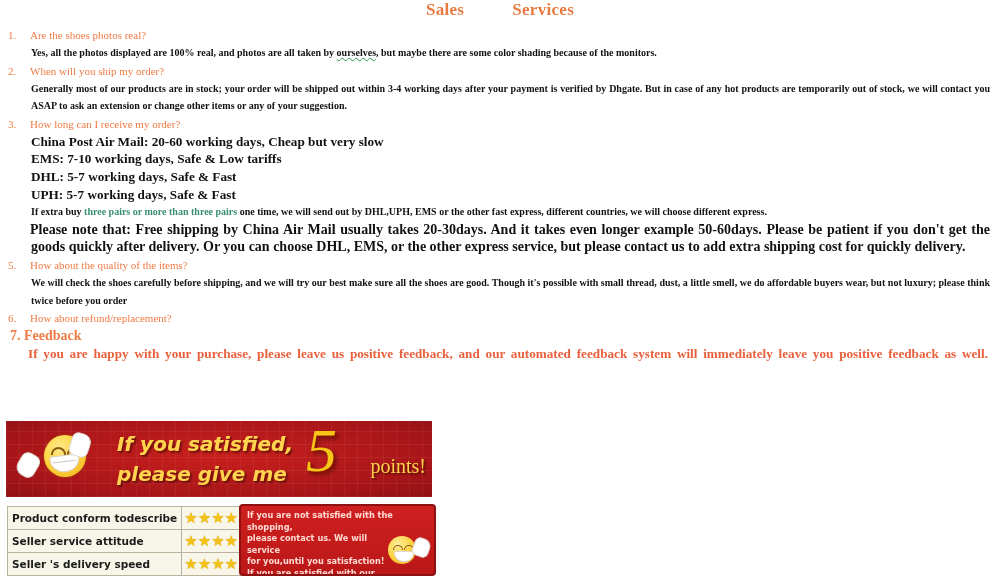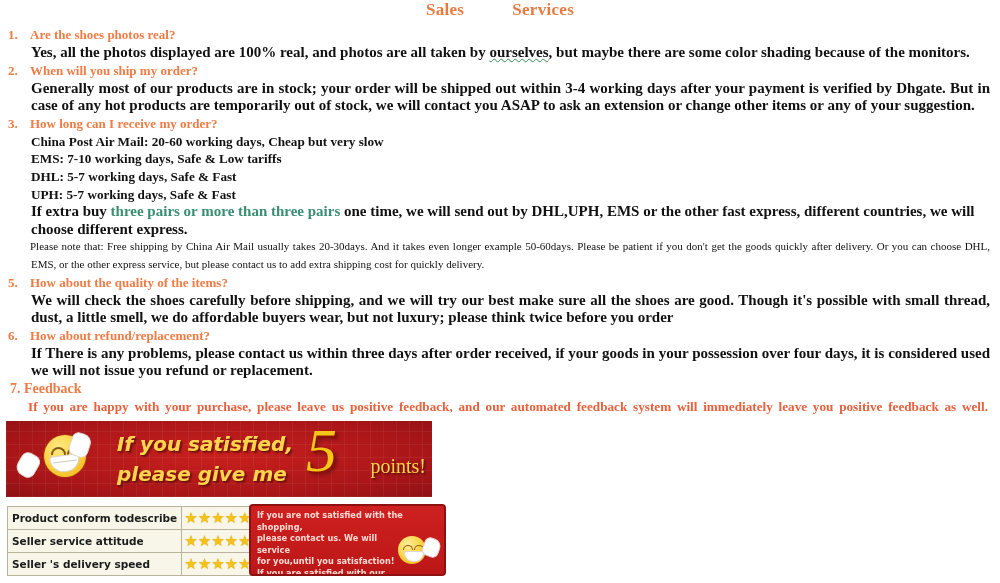--- a/index.html
+++ b/index.html
@@ -32,37 +32,37 @@
 
   
   .faq {
     padding: 0 6px 0 6px;
   }
   .faq-item {
     position: relative;
   }
   .q-line {
     color: #ef7b45;
-    font-weight: bold;
-    font-size: 13px;
+    font-weight: normal;
+    font-size: 11px;
     line-height: 18px;
     white-space: nowrap;
   }
   .q-num {
     display: inline-block;
     width: 22px;
     text-align: left;
     padding-left: 2px;
   }
   .q-text { }
 
   .a-body {
     color: #111111;
     font-weight: bold;
-    font-size: 15px;
+    font-size: 10px;
     line-height: 17.6px;
     padding-left: 25px;
     text-align: justify;
     padding-right: 4px;
   }
   .a-body.no-justify { text-align: left; }
 
   .a-line {
     color: #111111;
     font-weight: bold;
@@ -77,22 +77,22 @@
     text-decoration: underline;
     text-decoration-style: wavy;
     text-decoration-color: #2f8f4e;
     text-decoration-thickness: 1px;
   }
   .green { color: #3a8f72; }
 
   
   .flow-item {
     color: #111111;
-    font-weight: normal;
-    font-size: 11px;
+    font-weight: bold;
+    font-size: 14px;
     line-height: 17.6px;
     text-align: justify;
     padding-left: 25px;
     text-indent: -25px;
     padding-right: 4px;
   }
   .flow-item .q-num { width: 22px; display: inline-block; }
 
   
   .fb-head {
@@ -256,21 +256,21 @@
     color: #f5c21a;
     font-size: 15px;
     line-height: 15px;
     text-shadow: 0 0 1px #c99a06;
     margin: 0 0px;
   }
 
   
   .notice-box {
     position: absolute;
-    left: 249px;
+    left: 239px;
     top: 504px;
     width: 193px;
     height: 68px;
     background: linear-gradient(#cf2020, #bb1717);
     border: 2px solid #8e1111;
     border-radius: 4px;
     overflow: hidden;
   }
   .notice-text {
     position: relative;
@@ -370,21 +370,20 @@
     <div class="q-line">
       <span class="q-num">5.</span><span class="q-text">How about the quality of the items?</span>
     </div>
     <div class="a-body">We will check the shoes carefully before shipping, and we will try our best make sure all the shoes are good. Though it's possible with small thread, dust, a little smell, we do affordable buyers wear, but not luxury; please think twice before you order</div>
   </div>
 
   <div class="faq-item">
     <div class="q-line">
       <span class="q-num">6.</span><span class="q-text">How about refund/replacement?</span>
     </div>
-    <div class="a-body">If There is any problems, please contact us within three days after order received, if your goods in your possession over four days, it is considered used we will not issue you refund or replacement.</div>
   </div>
 
   <div class="faq-item">
     <div class="fb-head">7. Feedback</div>
     <div class="fb-text">If you are happy with your purchase, please leave us positive feedback, and our automated feedback system will immediately leave you positive feedback as well.</div>
   </div>
 </div>
 
 <div class="banner-wrap">
   <div class="banner">

